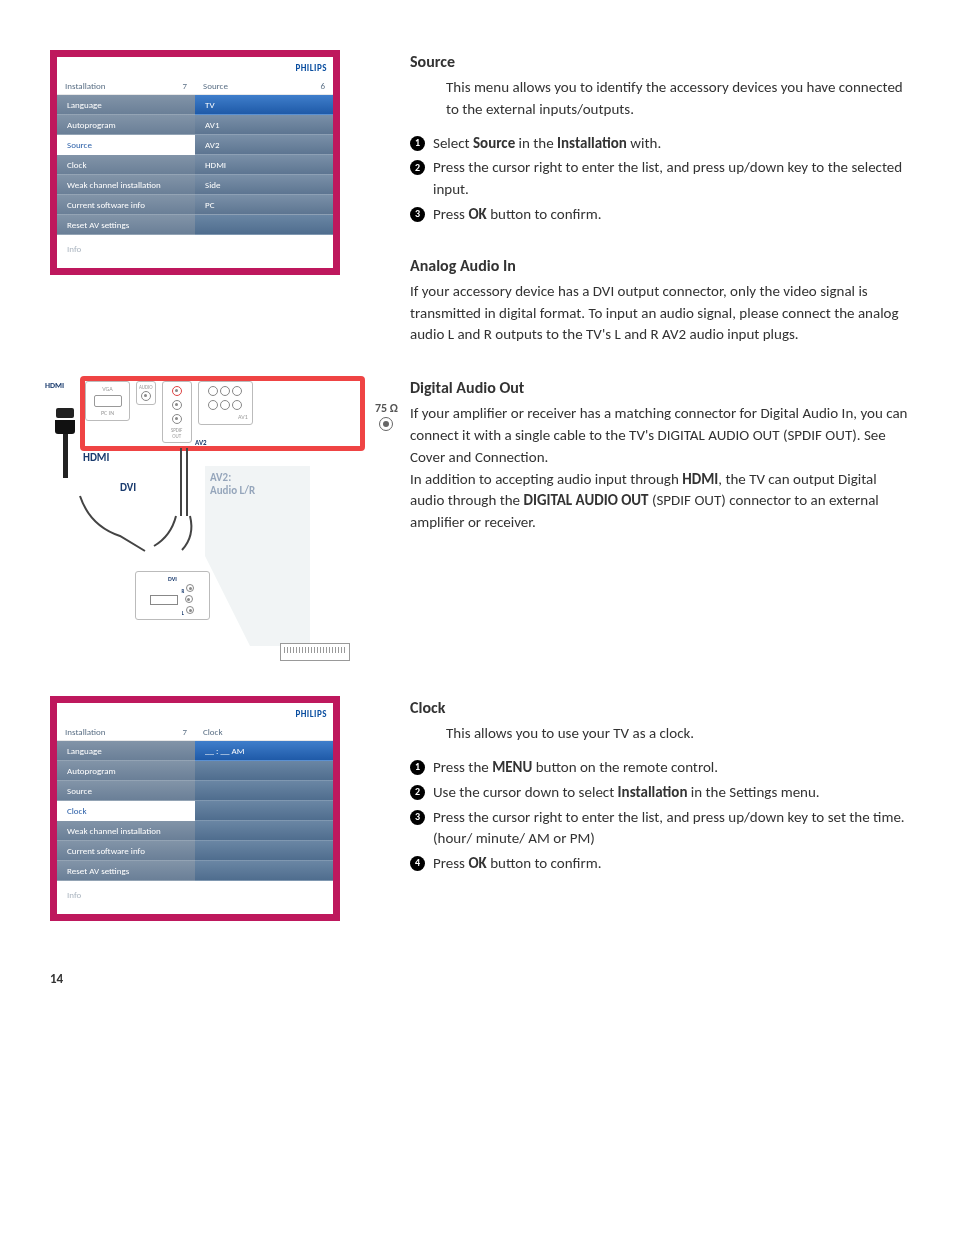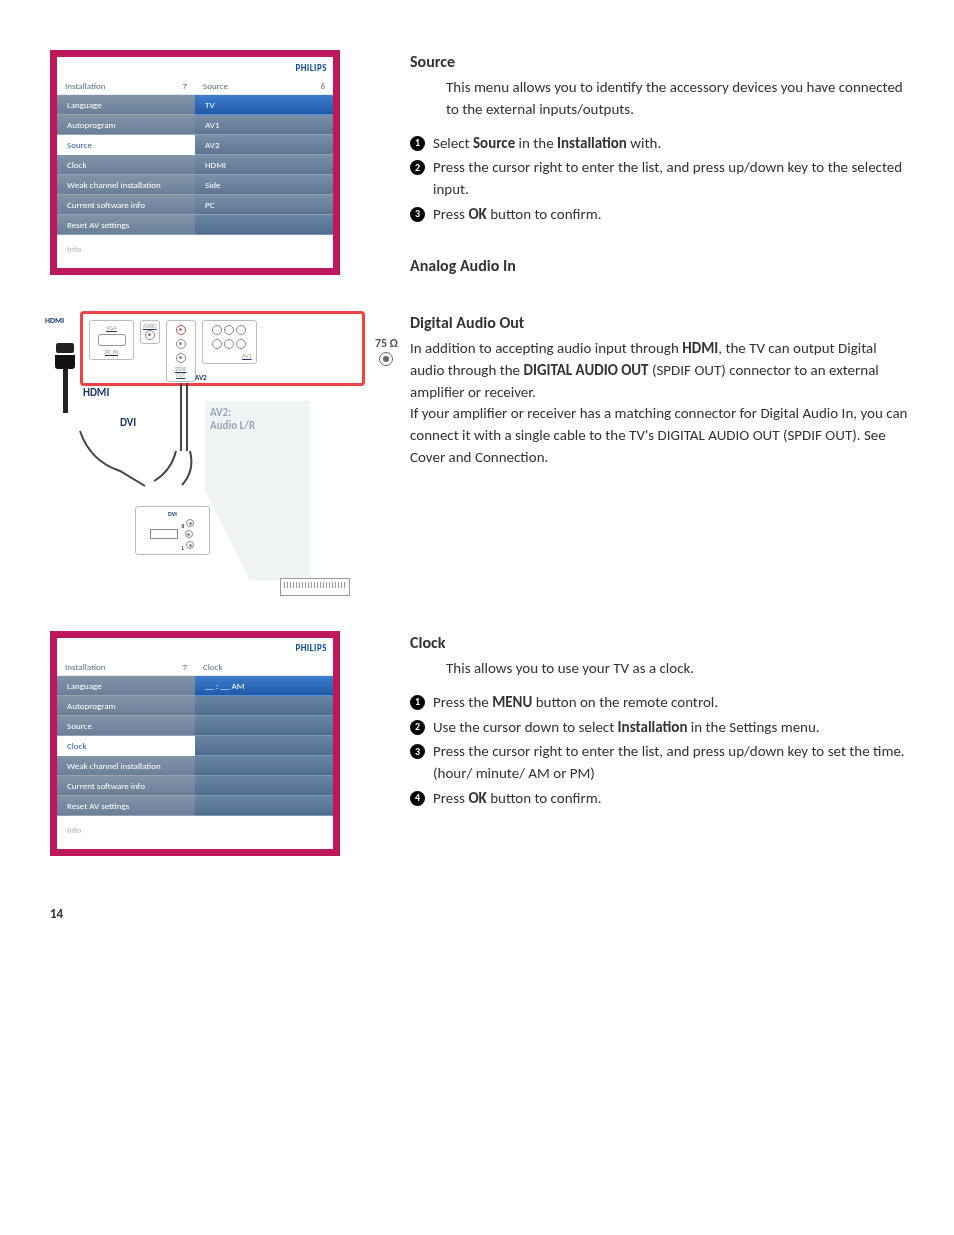--- a/index.html
+++ b/index.html
@@ -64,23 +64,23 @@
   .menu-footer { padding: 8px 10px 14px; color: #aab4bf; font-size: 9px; }
 
   
   .diagram {
     width: 320px; height: 290px;
     position: relative;
     font-size: 8px; font-weight: bold; color: #1a3b6e;
   }
   .diagram .panel {
     position: absolute; top: 0; left: 30px; right: 5px; height: 75px;
-    border: 3px solid #ef4444; border-radius: 4px;
+    border: 5px solid #ef4444; border-radius: 4px;
     background: #fff;
-    display: flex; align-items: flex-start; padding: 6px; gap: 6px; text-decoration: underline;
+    display: flex; align-items: flex-start; gap: 6px;
   }
   .port-group { border: 1px solid #bbb; border-radius: 3px; padding: 3px 4px; position: relative; text-align: center;}
   .port-label { font-size: 6px; color: #999; font-weight: normal; }
   .rca { width: 10px; height: 10px; border: 1.5px solid #888; border-radius: 50%; display: inline-block; margin: 1px;}
   .rca.inner::after { content:''; display:block; width:3px; height:3px; background:#888; border-radius:50%; margin:2px auto;}
 
   .hdmi-socket {
     position: absolute; left: 0; top: 32px;
     width: 30px; height: 70px;
     display: flex; flex-direction: column; align-items: center;
@@ -163,20 +163,21 @@
       <li>
           <span class="num">3</span>
         <span class="txt">
           <span>Press </span><span class="bold">OK</span><span> button to confirm.</span>
         </span>
         </li>
     </ul>
 
     <div style="height:25px"></div>
     <h3>Analog Audio In</h3>
+    <p>If your accessory device has a DVI output connector, only the video signal is transmitted in digital format. To input an audio signal, please connect the analog audio L and R outputs to the TV's L and R AV2 audio input plugs.</p>
   </div>
 </div>
 
 <div class="row">
   <div class="left-col">
     <div class="diagram">
       <span class="lbl" style="left:-5px;top:4px;font-size:8px">HDMI</span>
       <div class="hdmi-socket">
         <div class="hdmi-head"></div>
           <div class="hdmi-body"></div>
@@ -233,24 +234,24 @@
             <span>L</span> <span class="rca inner" style="width:8px;height:8px"></span>
           </div>
         </div>
       </div>
 
       <div class="device"></div>
     </div>
   </div>
   <div class="right-col">
     <h3>Digital Audio Out</h3>
+    <p>If your amplifier or receiver has a matching connector for Digital Audio In, you can connect it with a single cable to the TV's DIGITAL AUDIO OUT (SPDIF OUT). See Cover and Connection.</p>
     <p>
       <span>In addition to accepting audio input through </span><span class="bold">HDMI</span><span>, the TV can output Digital audio through the </span><span class="bold">DIGITAL AUDIO OUT</span><span> (SPDIF OUT) connector to an external amplifier or receiver.</span>
     </p>
-    <p>If your amplifier or receiver has a matching connector for Digital Audio In, you can connect it with a single cable to the TV's DIGITAL AUDIO OUT (SPDIF OUT). See Cover and Connection.</p>
   </div>
 </div>
 
 <div class="row">
   <div class="left-col">
     <div class="menu-box">
       <div class="menu-header">PHILIPS</div>
       <div class="menu-cols">
         <div class="menu-col left" id="menu2-left">
           <div class="menu-col-header">

